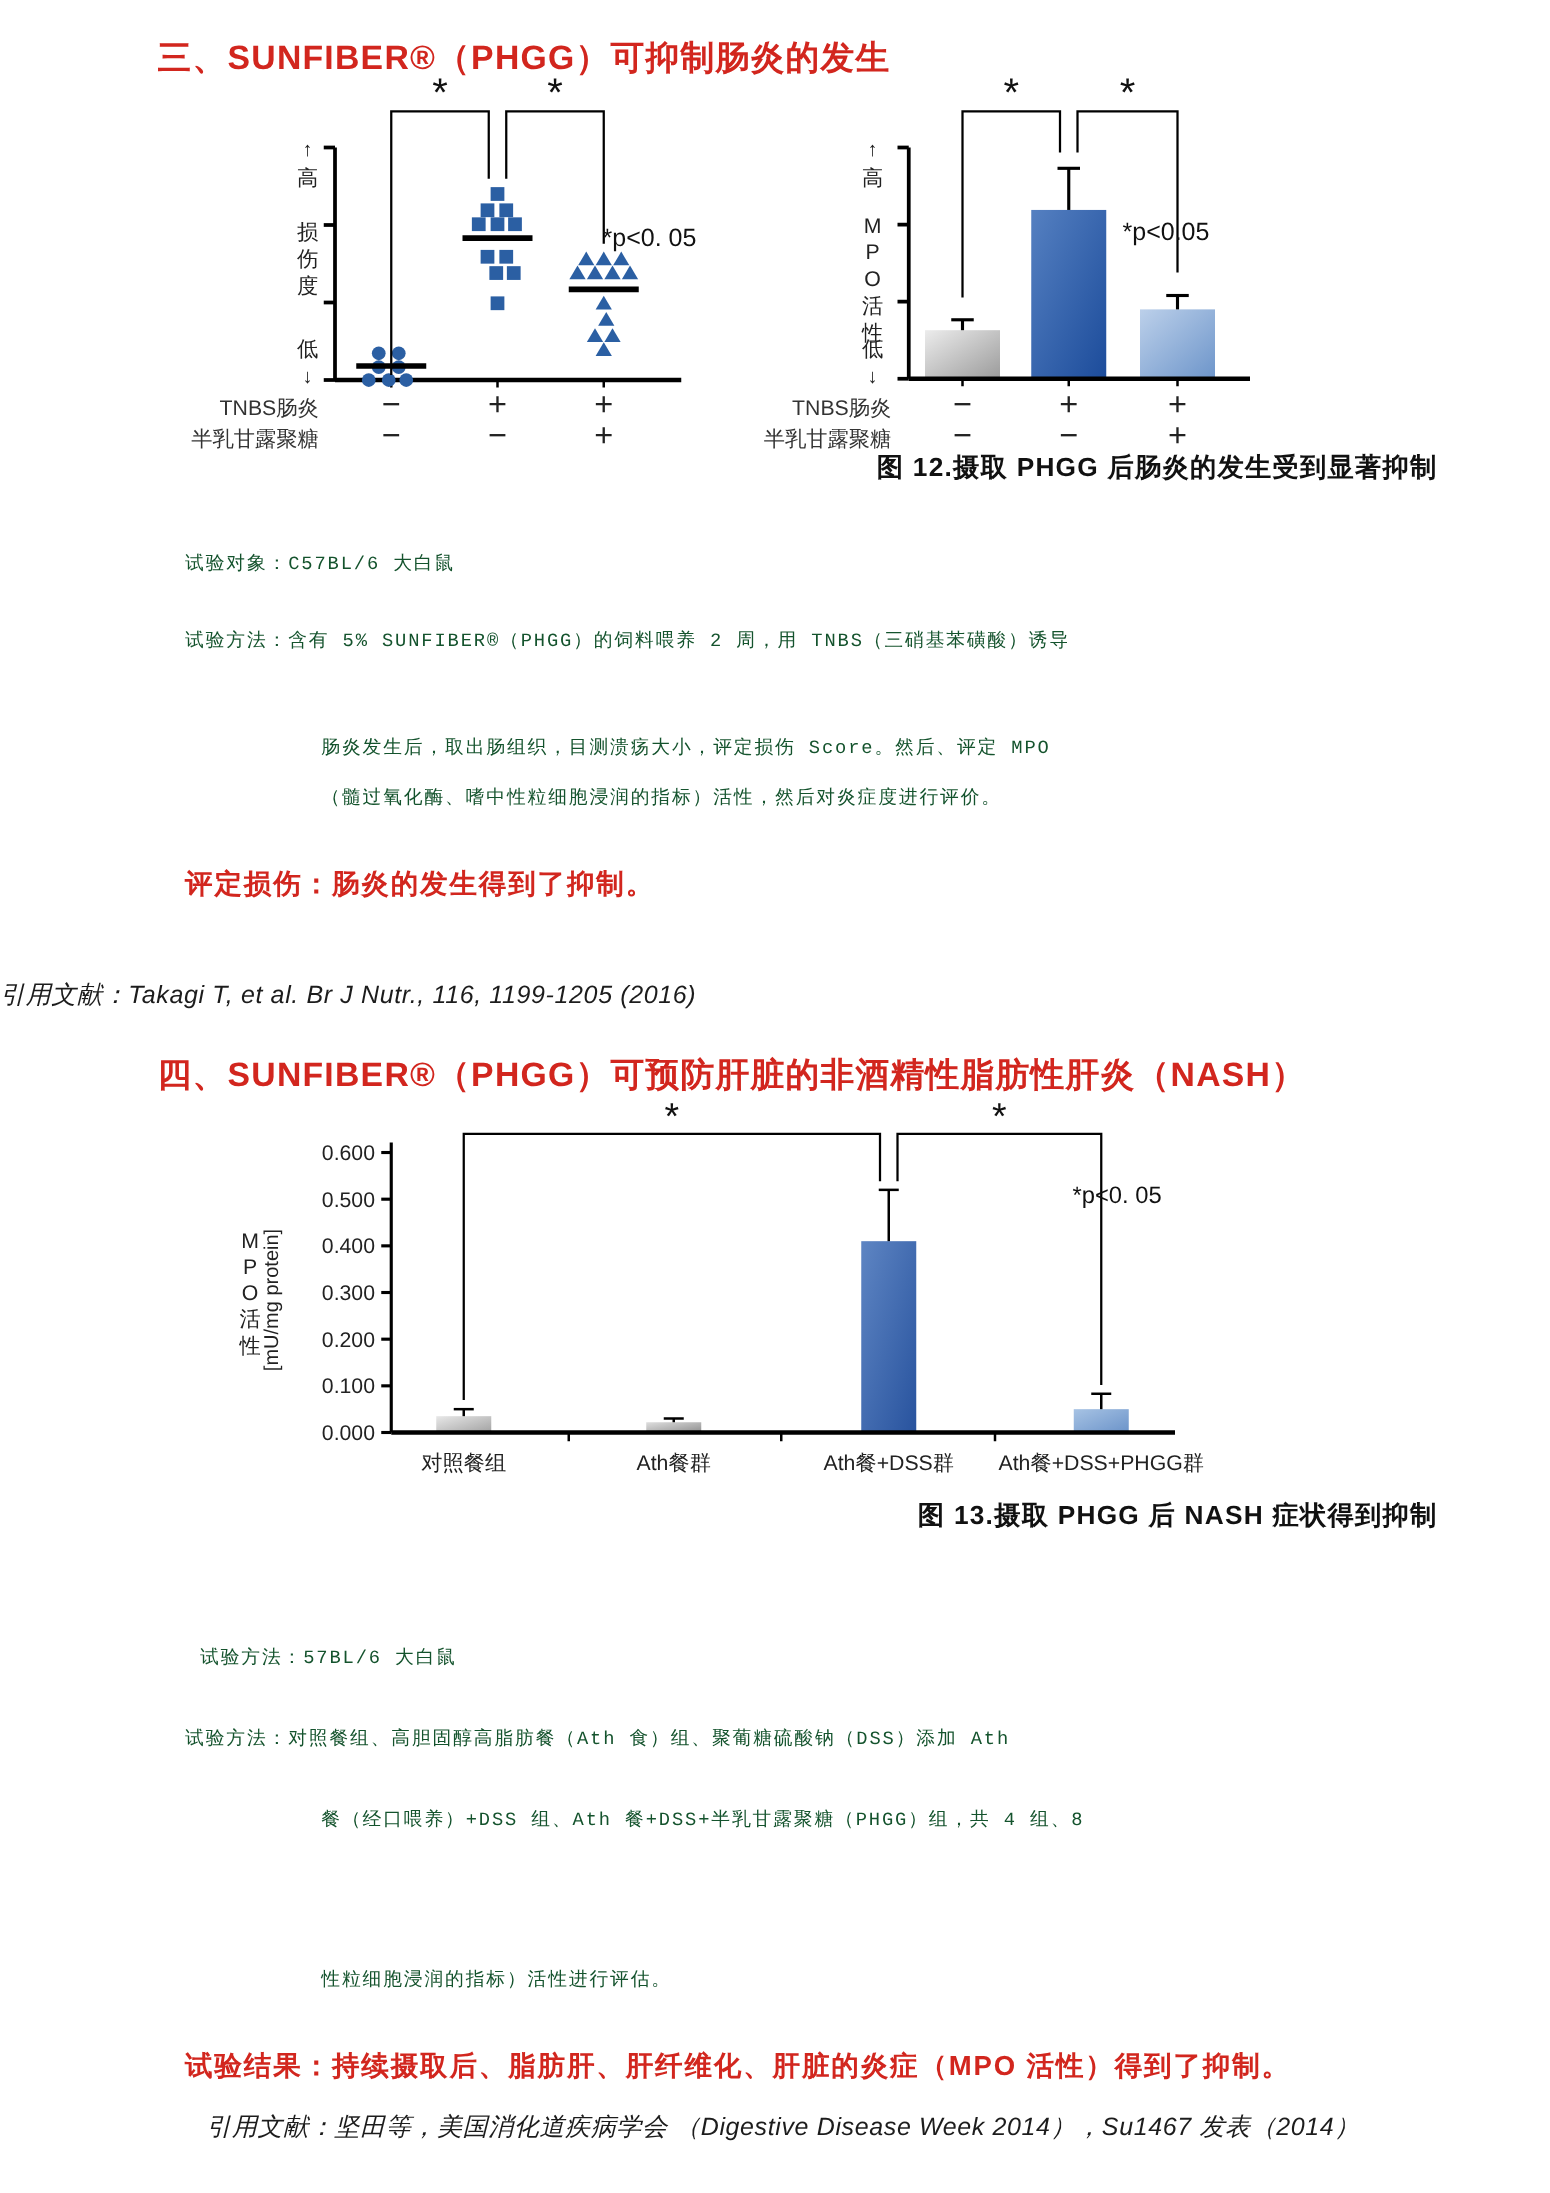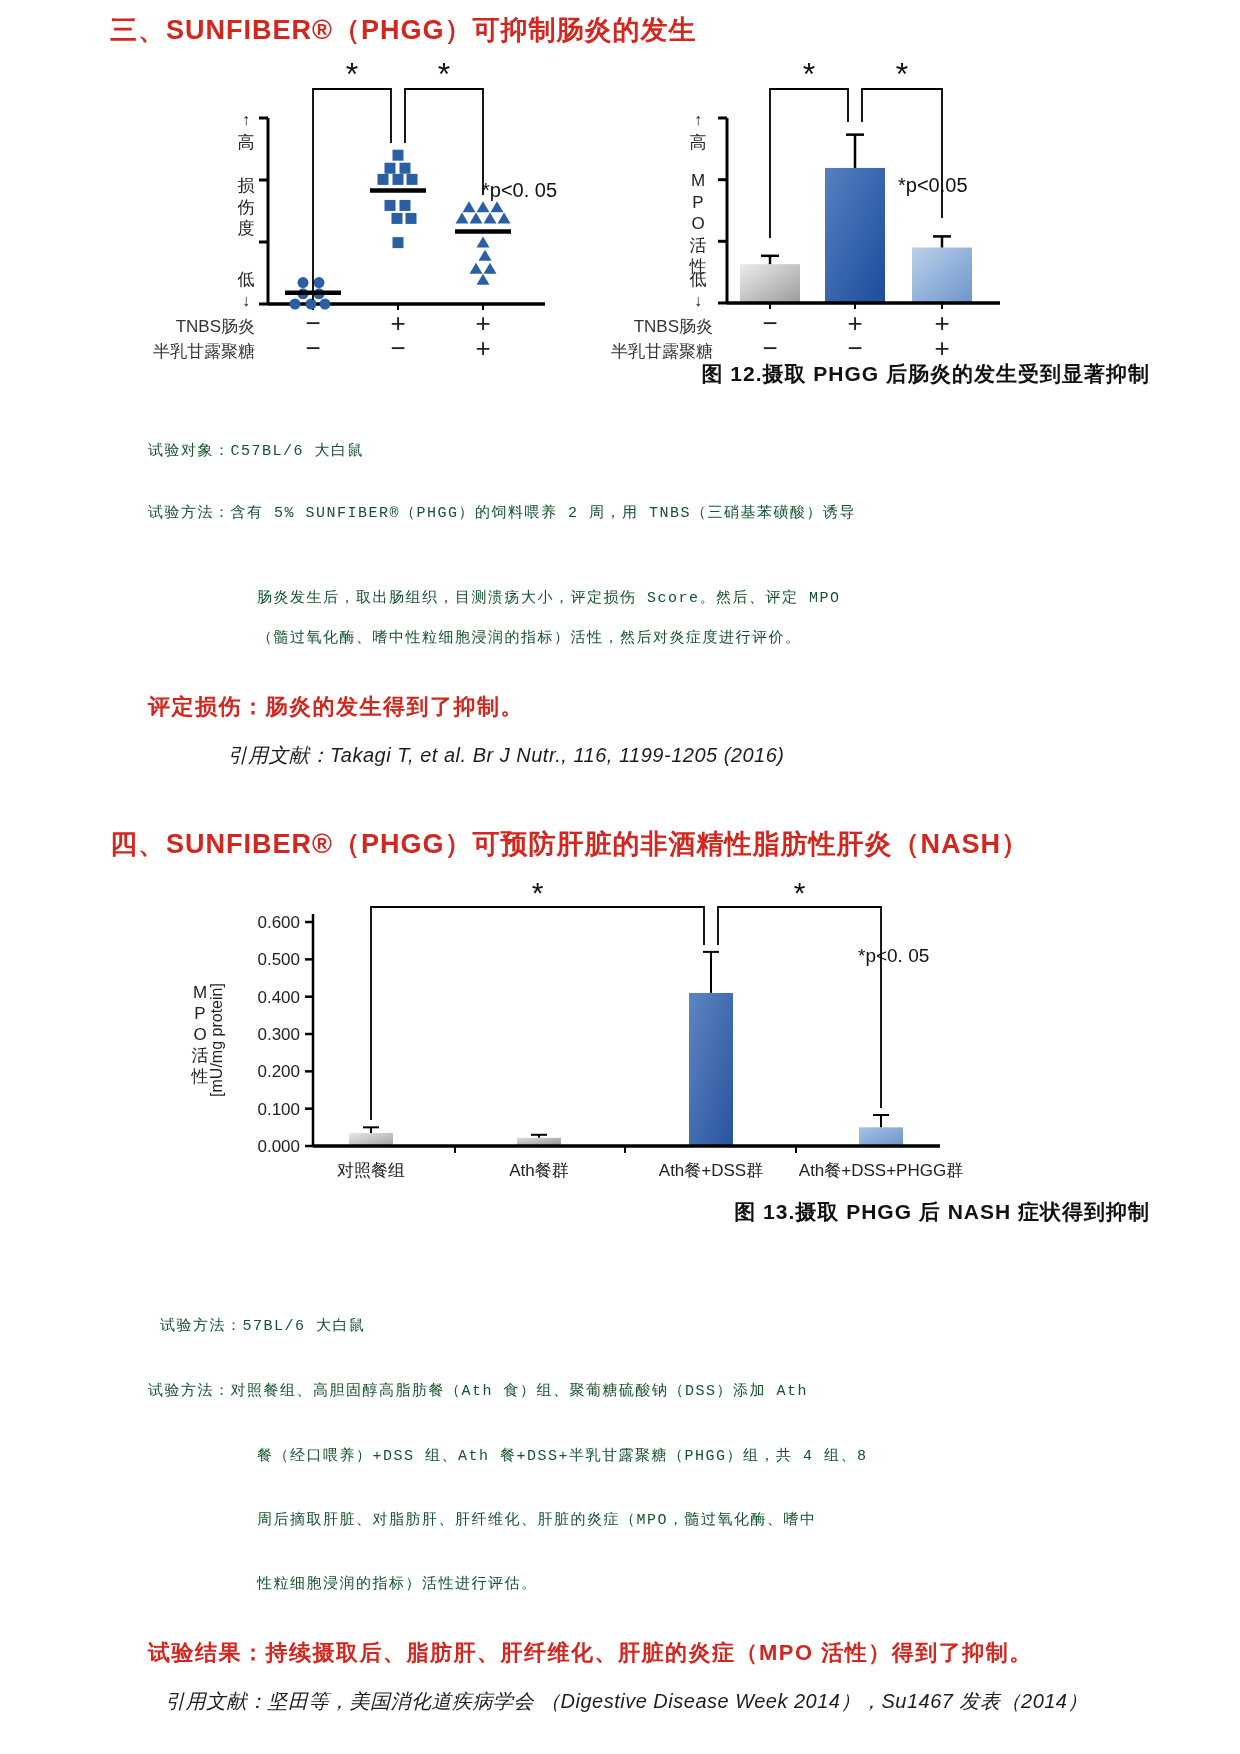--- a/index.html
+++ b/index.html
@@ -1,24 +1,24 @@
 <!DOCTYPE html>
 <html><head>
 <meta charset="utf-8">
 <style>
   html,body{margin:0;padding:0;background:#ffffff;}
   .page{position:relative;width:1240px;height:1754px;background:#fff;
         font-family:"Liberation Sans",sans-serif;color:#111;overflow:hidden;}
   .abs{position:absolute;}
-  .sec-title{font-size:27px;font-weight:bold;color:#d2261e;letter-spacing:1px;white-space:nowrap;margin:0;}
+  .sec-title{font-size:27px;font-weight:bold;color:#d2261e;letter-spacing:1px;white-space:nowrap;margin:16px;}
   .caption{font-size:21px;font-weight:bold;color:#111;text-align:right;width:1150px;left:0;letter-spacing:1px;}
   .bodyline{font-size:15px;letter-spacing:1.5px;white-space:nowrap;color:#14532d;font-family:Liberation Mono, monospace;}
   .result{font-size:22px;font-weight:bold;color:#d2261e;letter-spacing:1.5px;white-space:nowrap;}
   .citation{font-size:20px;font-style:italic;color:#1c1c1c;letter-spacing:0.5px;white-space:nowrap;}
-  .cit-right{left:0;width:1012px;text-align:center;}
+  .cit-right{left:0;width:1012px;text-align:left;margin-top:40px;}
   svg{position:absolute;overflow:visible;}
   svg text{font-family:"Liberation Sans",sans-serif;}
 </style>
 </head>
 <body>
 
 <div class="page">
 
   <h2 class="abs sec-title" style="left:110px;top:12px">三、SUNFIBER®（PHGG）可抑制肠炎的发生</h2>
 
@@ -234,22 +234,19 @@
 
   <div class="abs bodyline" style="left:160px;top:1316px">
     <span>试验方法：</span><span>57BL/6 大白鼠</span>
   </div>
   <div class="abs bodyline" style="left:148px;top:1381px">
     <span>试验方法：</span><span>对照餐组、高胆固醇高脂肪餐（Ath 食）组、聚葡糖硫酸钠（DSS）添加 Ath</span>
   </div>
   <div class="abs bodyline" style="left:257px;top:1446px">
     <span>餐（经口喂养）+DSS 组、Ath 餐+DSS+半乳甘露聚糖（PHGG）组，共 4 组、8</span>
   </div>
-  <div class="abs bodyline" style="left:257px;top:1510px">
-    <span>周后摘取肝脏、对脂肪肝、肝纤维化、肝脏的炎症（MPO，髓过氧化酶、嗜中</span>
-  </div>
   <div class="abs bodyline" style="left:257px;top:1574px">
     <span>性粒细胞浸润的指标）活性进行评估。</span>
   </div>
   <div class="abs result" style="left:148px;top:1638px">试验结果：持续摄取后、脂肪肝、肝纤维化、肝脏的炎症（MPO 活性）得到了抑制。</div>
   <div class="abs citation" style="left:165px;top:1688px">引用文献：坚田等，美国消化道疾病学会 （Digestive Disease Week 2014），Su1467 发表（2014）</div>
 
 </div>
 
 </body></html>

